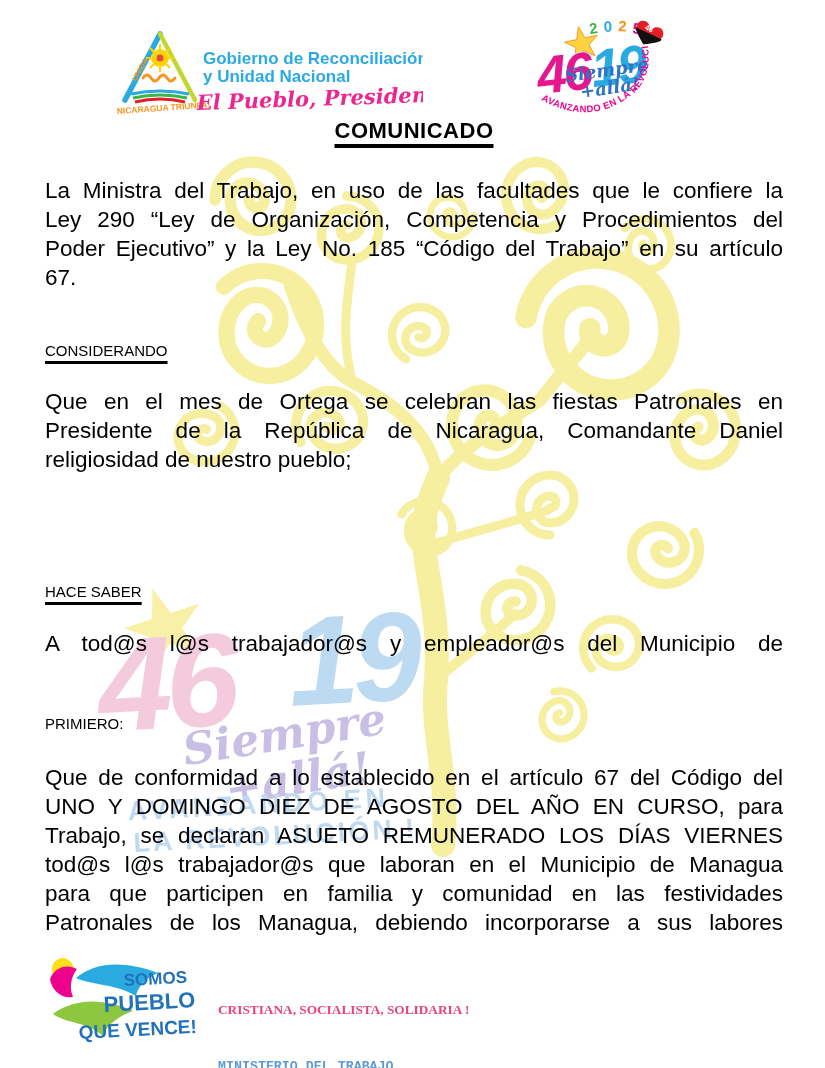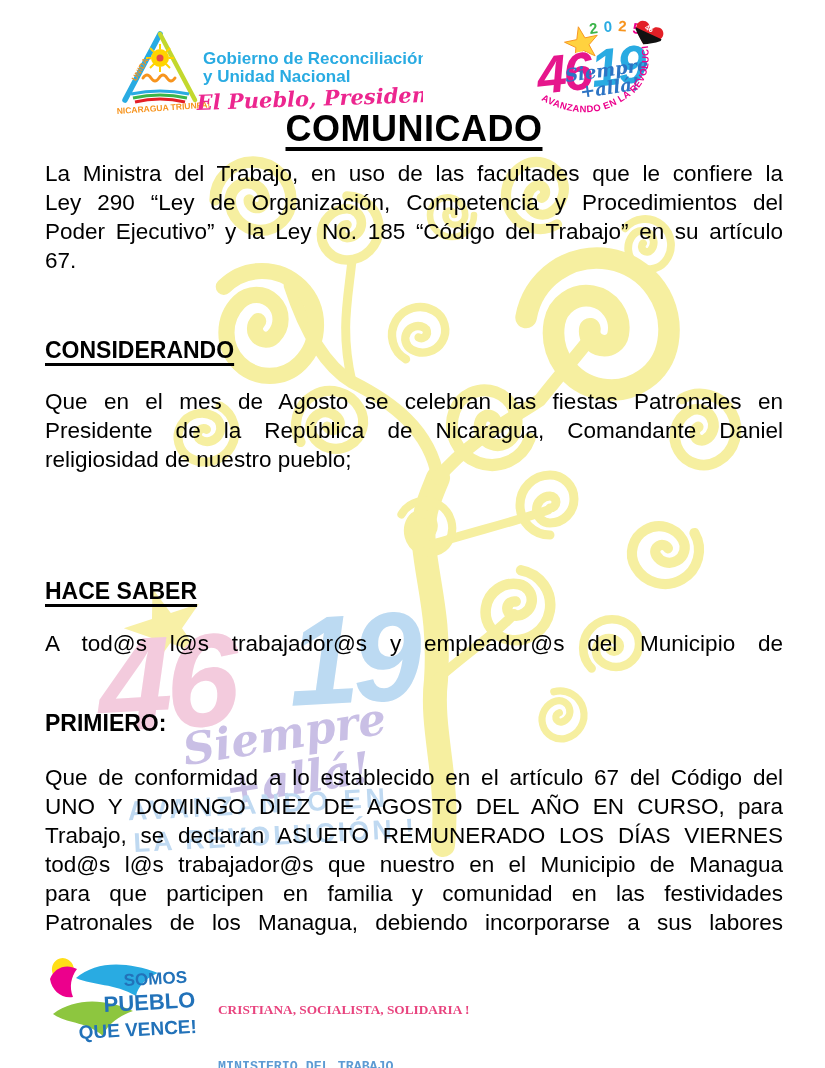--- a/index.html
+++ b/index.html
@@ -7,26 +7,26 @@
     position:relative;width:825px;height:1068px;background:#ffffff;
     margin:0 auto;overflow:hidden;
     font-family:"Liberation Sans","DejaVu Sans",sans-serif;color:#000;
   }
   .layer{position:absolute;left:0;top:0;}
   
   .textblock{position:absolute;left:45px;width:738px;font-size:22.5px;line-height:29px;color:#000;}
   .line{text-align:justify;text-align-last:justify;}
   .line.last{text-align:center;text-align-last:left;}
   .doc-title{
-    position:absolute;left:45px;top:108px;width:738px;text-align:center;
-    font-size:36px;font-weight:bold;letter-spacing:0.5px;
+    position:absolute;left:45px;top:118px;width:738px;text-align:center;
+    font-size:22px;font-weight:bold;letter-spacing:0.5px;
     text-decoration:underline;text-decoration-thickness:3.5px;text-underline-offset:6px;
   }
   .heading{
-    position:absolute;left:45px;font-size:23px;font-weight:bold;line-height:29px;
+    position:absolute;left:45px;font-size:15px;font-weight:normal;line-height:29px;
   }
   .heading.underlined{text-decoration:underline;text-decoration-thickness:2.5px;text-underline-offset:5px;}
   
   .footer-text{
     position:absolute;left:218px;top:961px;
     font-family:"Liberation Mono","DejaVu Sans Mono",monospace;
     font-weight:bold;font-size:13.3px;line-height:19.3px;white-space:pre;
   }
   .f-pink{color:#E8437E;font-family:Liberation Serif, serif;}
   .f-lblue{color:#5D9BD3;}
@@ -136,48 +136,48 @@
     <defs>
         <path id="arcPath" d="M 8,94 Q 60,122 102,86 Q 119,70 115,40" fill="none"></path>
       </defs>
     <text font-size="9.5" font-weight="bold" fill="#EC008C" letter-spacing="0.4">
       <textPath href="#arcPath">AVANZANDO EN LA REVOLUCIÓN!</textPath>
     </text>
   </svg>
 
   <div class="doc-title">COMUNICADO</div>
 
-  <div class="textblock" style="top:159px">
+  <div class="textblock" style="top:176px">
     <div class="line">La Ministra del Trabajo, en uso de las facultades que le confiere la</div>
     <div class="line">Ley 290 “Ley de Organización, Competencia y Procedimientos del</div>
     <div class="line">Poder Ejecutivo” y la Ley No. 185 “Código del Trabajo” en su artículo</div>
     <div class="line last">67.</div>
   </div>
 
   <div class="heading underlined" style="top:336px">CONSIDERANDO</div>
 
   <div class="textblock" style="top:387px">
-    <div class="line">Que en el mes de Agosto se celebran las fiestas Patronales en</div>
+    <div class="line">Que en el mes de Ortega se celebran las fiestas Patronales en</div>
     <div class="line">Presidente de la República de Nicaragua, Comandante Daniel</div>
     <div class="line last">religiosidad de nuestro pueblo;</div>
   </div>
 
   <div class="heading underlined" style="top:577px">HACE SABER</div>
 
   <div class="textblock" style="top:629px">
     <div class="line">A tod@s l@s trabajador@s y empleador@s del Municipio de</div>
   </div>
 
   <div class="heading" style="top:709px">PRIMIERO:</div>
 
   <div class="textblock" style="top:763px">
     <div class="line">Que de conformidad a lo establecido en el artículo 67 del Código del</div>
     <div class="line">UNO Y DOMINGO DIEZ DE AGOSTO DEL AÑO EN CURSO, para</div>
     <div class="line">Trabajo, se declaran ASUETO REMUNERADO LOS DÍAS VIERNES</div>
-    <div class="line">tod@s l@s trabajador@s que nuestro en el Municipio de Managua</div>
+    <div class="line">tod@s l@s trabajador@s que laboran en el Municipio de Managua</div>
     <div class="line">para que participen en familia y comunidad en las festividades</div>
     <div class="line">Patronales de los Managua, debiendo incorporarse a sus labores</div>
   </div>
 
   <svg class="layer" style="left:46px;top:953px" width="162" height="100" viewBox="0 0 162 100">
     <g>
       <ellipse cx="17" cy="17" rx="11" ry="12" fill="#FFDE17" transform="rotate(-15 17 17)"></ellipse>
       <path d="M4,26 C8,15 20,10 31,16 C25,24 23,34 27,44 C16,46 6,38 4,26 Z" fill="#EC008C"></path>
       <path d="M30,25 C50,8 80,8 112,20 C100,25 92,33 90,43 C68,30 48,33 30,25 Z" fill="#29ABE2"></path>
       <path d="M7,61 C30,44 60,46 87,58 C71,64 61,72 57,83 C40,68 21,71 7,61 Z" fill="#8DC63F"></path>

